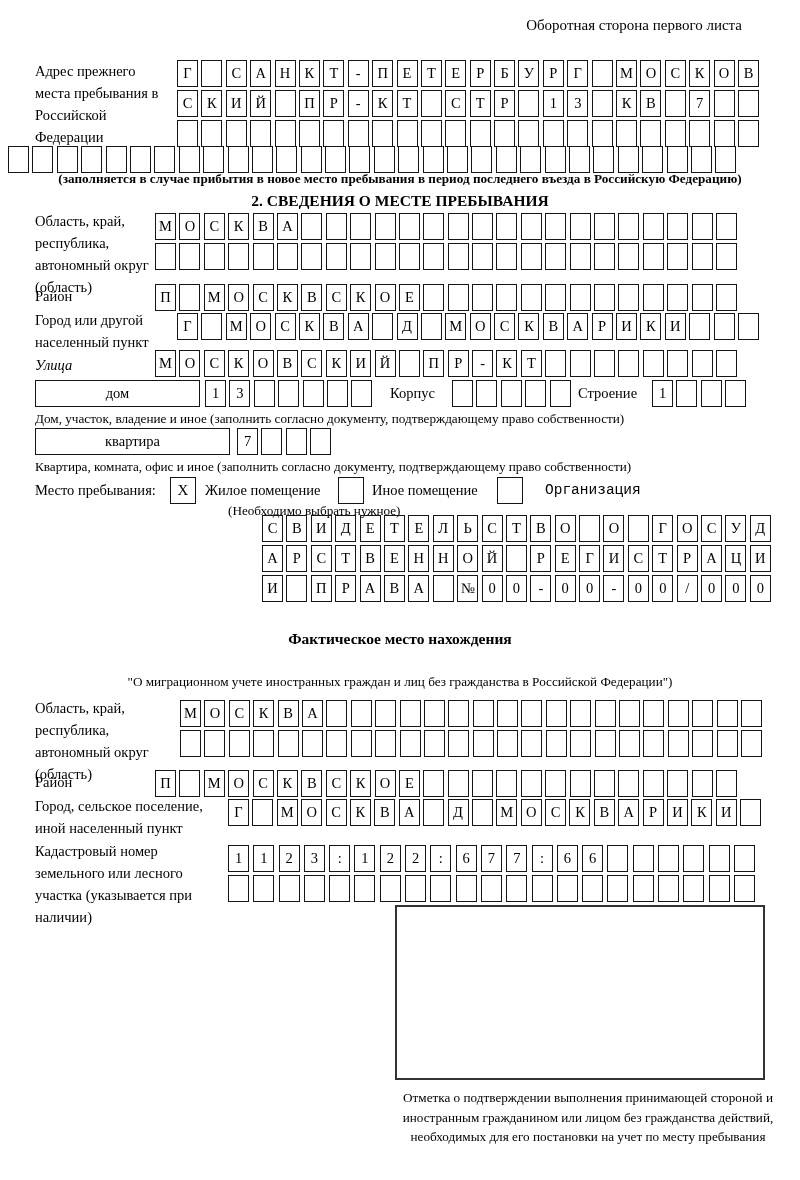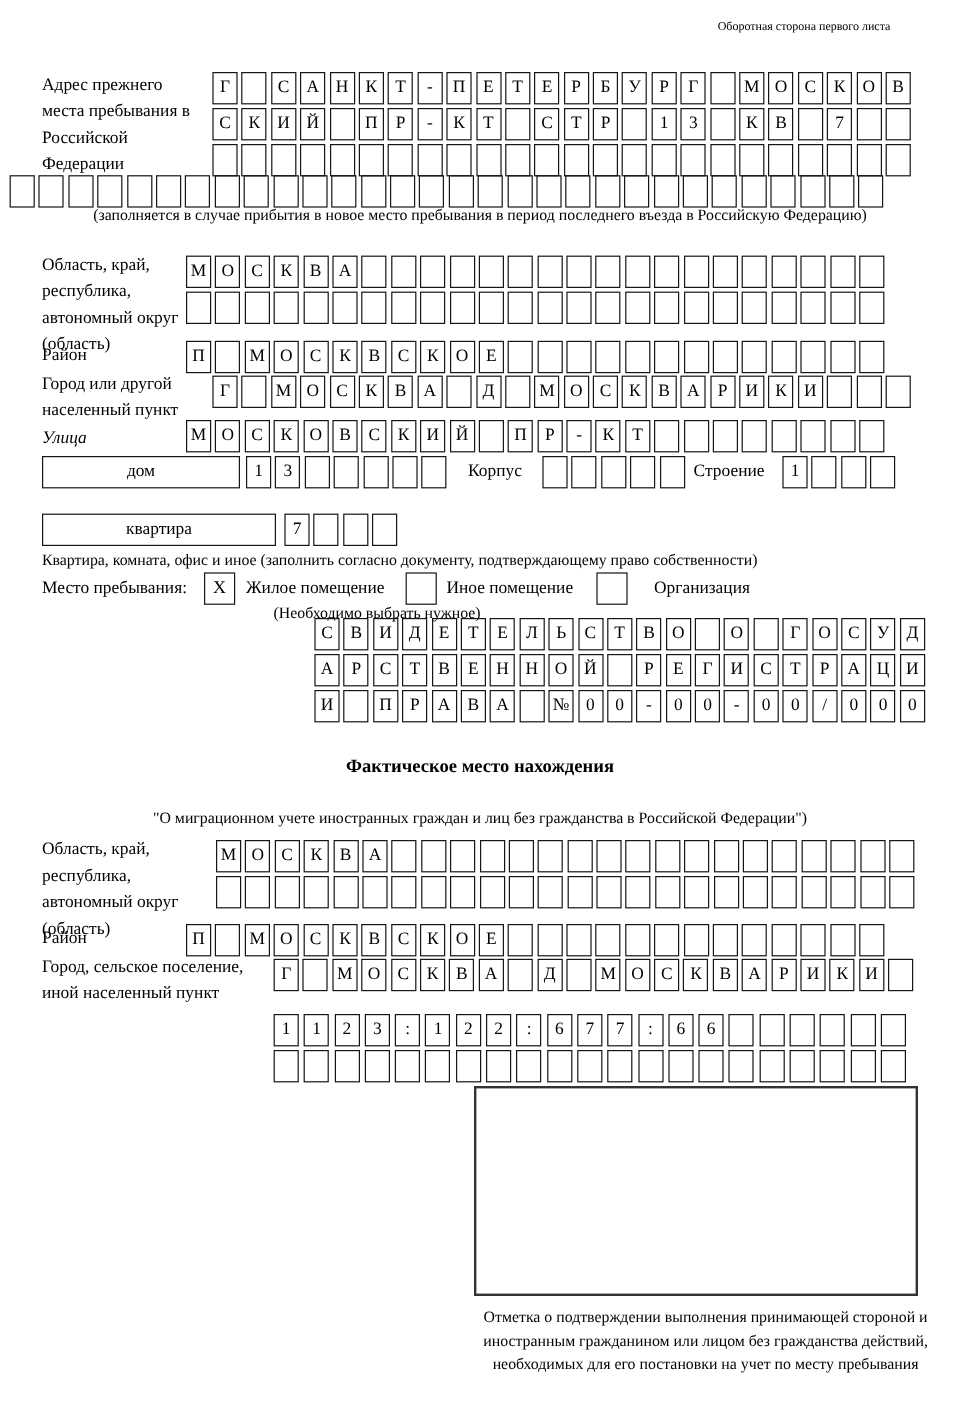--- a/index.html
+++ b/index.html
@@ -6,21 +6,21 @@
   #page{
     position:relative;width:800px;height:1180px;margin:0 auto;
     background:#fff;color:#000;
     font-family:"Liberation Serif","DejaVu Serif",serif;
     overflow:hidden;
   }
   .label{position:absolute;font-size:14.5px;line-height:22px;}
   .caption{position:absolute;font-size:13.2px;white-space:nowrap;}
   .titleC{position:absolute;left:0;width:100%;text-align:center;font-weight:bold;font-size:15.5px;}
   .noteC{position:absolute;left:0;width:100%;text-align:center;font-size:13.2px;}
-  .hdr{position:absolute;font-size:10px;}
+  .hdr{position:absolute;font-size:15px;}
   .cells{position:absolute;display:flex;white-space:nowrap;}
   .cell{
     flex:0 0 auto;box-sizing:border-box;
     width:21px;height:27px;margin-right:3.4px;
     border:1.5px solid #151515;
     display:inline-flex;align-items:center;justify-content:center;
     font-size:14.5px;line-height:1;
   }
   .p25 .cell{margin-right:4.3px;}
   .bigbox{
@@ -146,22 +146,23 @@
       <span class="cell"></span>
       <span class="cell"></span>
       <span class="cell"></span>
       <span class="cell"></span>
       <span class="cell"></span>
       <span class="cell"></span>
       <span class="cell"></span>
       <span class="cell"></span>
       <span class="cell"></span>
     </div>
-  <div class="noteC" style="top:171px;">(заполняется в случае прибытия в новое место пребывания в период последнего въезда в Российскую Федерацию)</div>
-
+  <div class="noteC" style="top:171px;font-weight:bold;">(заполняется в случае прибытия в новое место пребывания в период последнего въезда в Российскую Федерацию)</div>
+
+  <div class="titleC" style="top:192px;">2. СВЕДЕНИЯ О МЕСТЕ ПРЕБЫВАНИЯ</div>
 
   <div class="label" style="left:35px;top:210px;width:122px;">Область, край, республика, автономный округ (область)</div>
   <div class="cells" style="left:155px;top:213px;">
       <span class="cell">М</span>
       <span class="cell">О</span>
       <span class="cell">С</span>
       <span class="cell">К</span>
       <span class="cell">В</span>
       <span class="cell">А</span>
       <span class="cell"></span>
@@ -312,37 +313,38 @@
       <span class="cell"></span>
       <span class="cell"></span>
     </div>
   <div class="label" style="left:578px;top:382px;">Строение</div>
   <div class="cells" style="left:652px;top:380px;">
       <span class="cell">1</span>
       <span class="cell"></span>
       <span class="cell"></span>
       <span class="cell"></span>
     </div>
+  <div class="caption" style="left:35px;top:411px;">Дом, участок, владение и иное (заполнить согласно документу, подтверждающему право собственности)</div>
 
   <div class="bigbox" style="left:35px;top:428px;width:195px;height:27px;">квартира</div>
   <div class="cells" style="left:237px;top:428px;">
       <span class="cell">7</span>
       <span class="cell"></span>
       <span class="cell"></span>
       <span class="cell"></span>
     </div>
   <div class="caption" style="left:35px;top:459px;">Квартира, комната, офис и иное (заполнить согласно документу, подтверждающему право собственности)</div>
 
   <div class="label" style="left:35px;top:479px;">Место пребывания:</div>
   <div class="checkbox" style="left:170px;top:477px;">X</div>
   <div class="label" style="left:205px;top:479px;">Жилое помещение</div>
   <div class="checkbox" style="left:338px;top:477px;"></div>
   <div class="label" style="left:372px;top:479px;">Иное помещение</div>
   <div class="checkbox" style="left:497px;top:477px;"></div>
-  <div class="label" style="left:545px;top:479px;">Организация</div>
+  <div class="label" style="left:545px;top:479px;font-family:Liberation Mono, monospace;">Организация</div>
   <div class="caption" style="left:228px;top:503px;">(Необходимо выбрать нужное)</div>
 
   <div class="cells" style="left:262px;top:515px;">
       <span class="cell">С</span>
       <span class="cell">В</span>
       <span class="cell">И</span>
       <span class="cell">Д</span>
       <span class="cell">Е</span>
       <span class="cell">Т</span>
       <span class="cell">Е</span>
@@ -512,20 +514,21 @@
       <span class="cell">К</span>
       <span class="cell">В</span>
       <span class="cell">А</span>
       <span class="cell">Р</span>
       <span class="cell">И</span>
       <span class="cell">К</span>
       <span class="cell">И</span>
       <span class="cell"></span>
     </div>
 
+  <div class="label" style="left:35px;top:840px;width:190px;">Кадастровый номер земельного или лесного участка (указывается при наличии)</div>
   <div class="cells p25" style="left:228px;top:845px;">
       <span class="cell">1</span>
       <span class="cell">1</span>
       <span class="cell">2</span>
       <span class="cell">3</span>
       <span class="cell">:</span>
       <span class="cell">1</span>
       <span class="cell">2</span>
       <span class="cell">2</span>
       <span class="cell">:</span>

